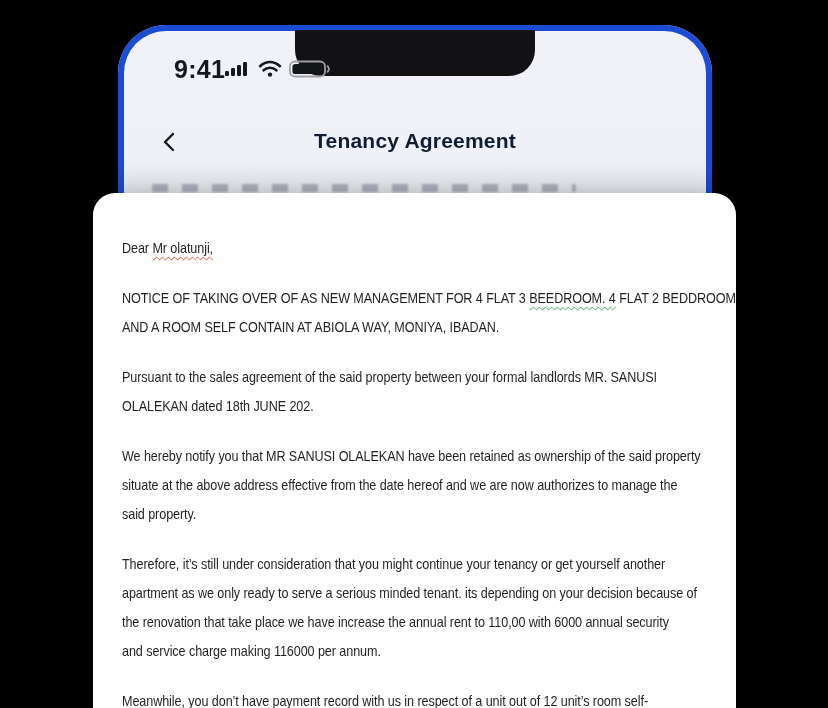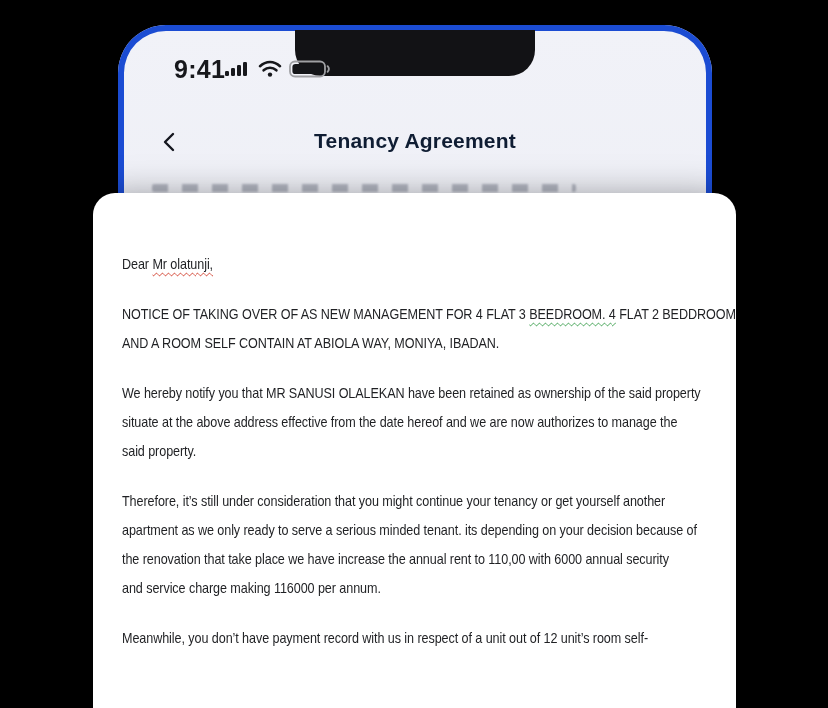--- a/index.html
+++ b/index.html
@@ -33,21 +33,21 @@
   .obscured-row{position:absolute;left:152px;top:184px;width:424px;height:8px;z-index:2;
                 opacity:.35;filter:blur(1px);border-radius:2px;
                 background:repeating-linear-gradient(90deg,#474e63 0 16px,transparent 16px 30px);}
 
   
   .card{position:absolute;left:93px;top:193px;width:643px;height:560px;
         background:#ffffff;border-radius:22px;z-index:3;
         box-shadow:0 10px 40px rgba(0,0,0,.55);
         padding:40px 18px 0 29px;box-sizing:border-box;overflow:hidden;}
   .doc{color:#1f2023;font-size:15px;letter-spacing:-.1px;}
-  .document-paragraph{margin:16px 0 21px 0;}
+  .document-paragraph{margin:0 0 21px 0;}
   .document-line{white-space:pre;line-height:29px;height:29px;
                  transform:scaleX(.84);transform-origin:0 50%;}
   .sq-red{text-decoration-line:underline;text-decoration-style:wavy;
           text-decoration-color:#d2402f;text-decoration-thickness:1px;text-underline-offset:3px;}
   .sq-green{text-decoration-line:underline;text-decoration-style:wavy;
           text-decoration-color:#3da04f;text-decoration-thickness:1px;text-underline-offset:3px;}
 
   svg{display:block;}
 </style>
 </head>
@@ -97,20 +97,24 @@
   <div class="card">
     <div class="doc">
         <div class="document-paragraph">
           <div class="document-line"><span>Dear </span><span class="sq-red">Mr olatunji,</span></div>
         </div>
         <div class="document-paragraph">
           <div class="document-line"><span>NOTICE OF TAKING OVER OF AS NEW MANAGEMENT FOR 4 FLAT 3 </span><span class="sq-green">BEEDROOM. 4</span><span> FLAT 2 BEDDROOMS</span></div>
           <div class="document-line"><span>AND A ROOM SELF CONTAIN AT ABIOLA WAY, MONIYA, IBADAN.</span></div>
         </div>
         <div class="document-paragraph">
+          <div class="document-line"><span>Pursuant to the sales agreement of the said property between your formal landlords MR. SANUSI</span></div>
+          <div class="document-line"><span>OLALEKAN dated 18th JUNE 202.</span></div>
+        </div>
+        <div class="document-paragraph">
           <div class="document-line"><span>We hereby notify you that MR SANUSI OLALEKAN have been retained as ownership of the said property</span></div>
           <div class="document-line"><span>situate at the above address effective from the date hereof and we are now authorizes to manage the</span></div>
           <div class="document-line"><span>said property.</span></div>
         </div>
         <div class="document-paragraph">
           <div class="document-line"><span>Therefore, it’s still under consideration that you might continue your tenancy or get yourself another</span></div>
           <div class="document-line"><span>apartment as we only ready to serve a serious minded tenant. its depending on your decision because of</span></div>
           <div class="document-line"><span>the renovation that take place we have increase the annual rent to 110,00 with 6000 annual security</span></div>
           <div class="document-line"><span>and service charge making 116000 per annum.</span></div>
         </div>

